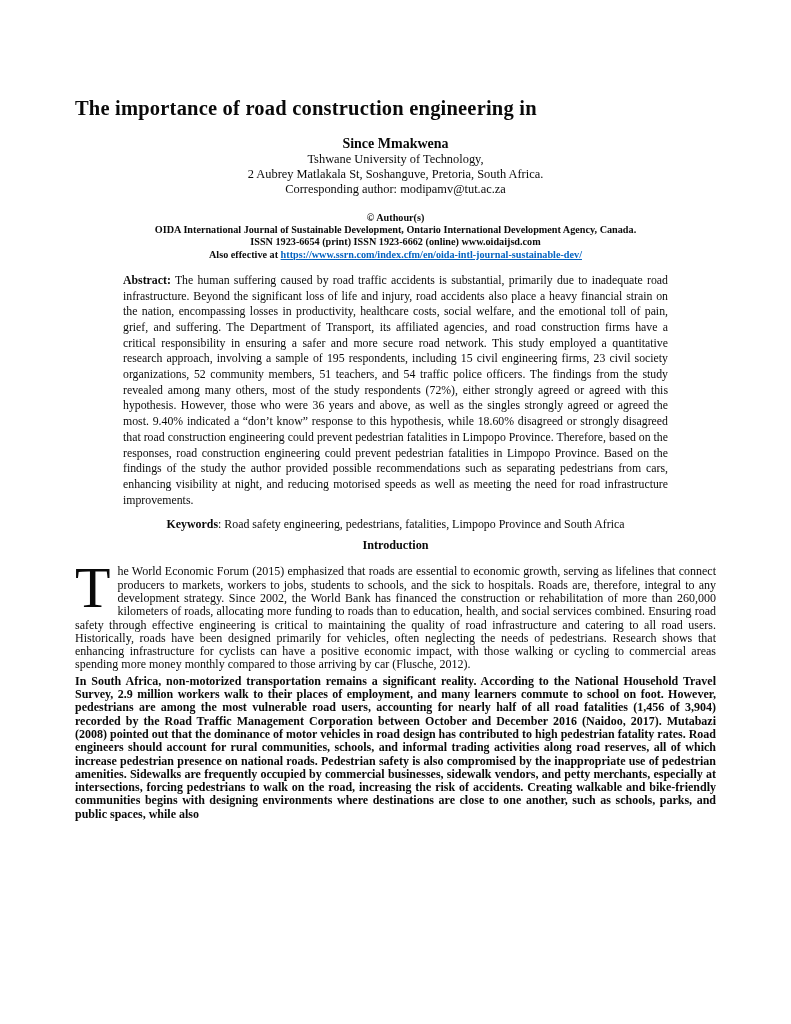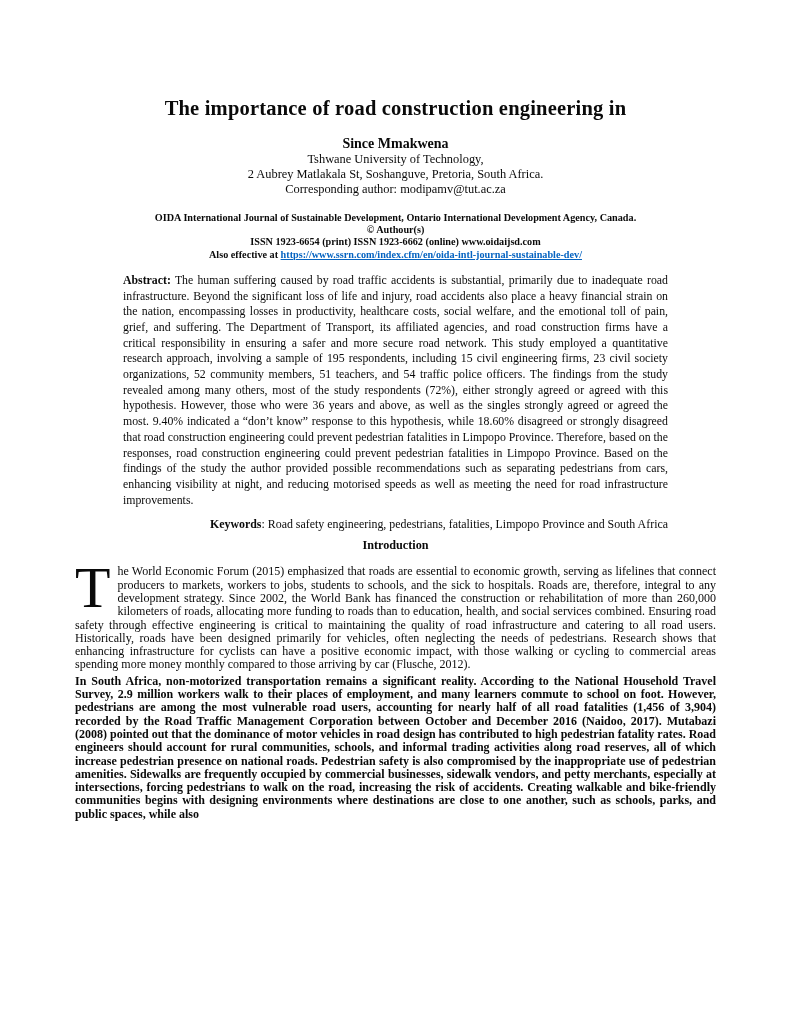--- a/index.html
+++ b/index.html
@@ -13,21 +13,20 @@
     height: 1024px;
     box-sizing: border-box;
     background: #ffffff;
     color: #0a0a0a;
     font-family: "Liberation Serif", "DejaVu Serif", serif;
     padding: 93px 75px 0 75px;
     overflow: hidden;
   }
   .title {
     margin: 0;
-    text-align: center;
     font-weight: bold;
     font-size: 20.5px;
     line-height: 30px;
     letter-spacing: 0.2px;
   }
   .title-line { display: block; }
 
   .author-block {
     margin-top: 12px;
     text-align: center;
@@ -58,21 +57,21 @@
     font-size: 11.8px;
     line-height: 15.7px;
     text-align: justify;
   }
   .b { font-weight: bold; }
 
   .keywords {
     margin: 8px 48px 0 48px;
     font-size: 11.9px;
     line-height: 16px;
-    text-align: right;
+    text-align: center;
   }
 
   .section-heading {
     margin: 6px 0 12px 0;
     text-align: center;
     font-size: 12.2px;
     line-height: 15px;
     font-weight: bold;
   }
 
@@ -101,22 +100,22 @@
   </h1>
 
   <div class="author-block">
     <div class="author-name">Since Mmakwena</div>
     <div class="author-line">Tshwane University of Technology,</div>
     <div class="author-line">2 Aubrey Matlakala St, Soshanguve, Pretoria, South Africa.</div>
     <div class="author-line">Corresponding author: modipamv@tut.ac.za</div>
   </div>
 
   <div class="imprint">
+    <div>© Authour(s)</div>
     <div>OIDA International Journal of Sustainable Development, Ontario International Development Agency, Canada.</div>
-    <div>© Authour(s)</div>
     <div>ISSN 1923-6654 (print) ISSN 1923-6662 (online) www.oidaijsd.com</div>
     <div><span>Also effective at</span> <a class="link" href="#">https://www.ssrn.com/index.cfm/en/oida-intl-journal-sustainable-dev/</a></div>
   </div>
 
   <p class="abstract"><span class="b">Abstract:</span> <span>The human suffering caused by road traffic accidents is substantial, primarily due to inadequate road infrastructure. Beyond the significant loss of life and injury, road accidents also place a heavy financial strain on the nation, encompassing losses in productivity, healthcare costs, social welfare, and the emotional toll of pain, grief, and suffering. The Department of Transport, its affiliated agencies, and road construction firms have a critical responsibility in ensuring a safer and more secure road network. This study employed a quantitative research approach, involving a sample of 195 respondents, including 15 civil engineering firms, 23 civil society organizations, 52 community members, 51 teachers, and 54 traffic police officers. The findings from the study revealed among many others, most of the study respondents (72%), either strongly agreed or agreed with this hypothesis. However, those who were 36 years and above, as well as the singles strongly agreed or agreed the most. 9.40% indicated a “don’t know” response to this hypothesis, while 18.60% disagreed or strongly disagreed that road construction engineering could prevent pedestrian fatalities in Limpopo Province. Therefore, based on the responses, road construction engineering could prevent pedestrian fatalities in Limpopo Province. Based on the findings of the study the author provided possible recommendations such as separating pedestrians from cars, enhancing visibility at night, and reducing motorised speeds as well as meeting the need for road infrastructure improvements.</span></p>
 
   <p class="keywords"><span class="b">Keywords</span><span>: Road safety engineering, pedestrians, fatalities, Limpopo Province and South Africa</span></p>
 
   <h2 class="section-heading">Introduction</h2>
 

